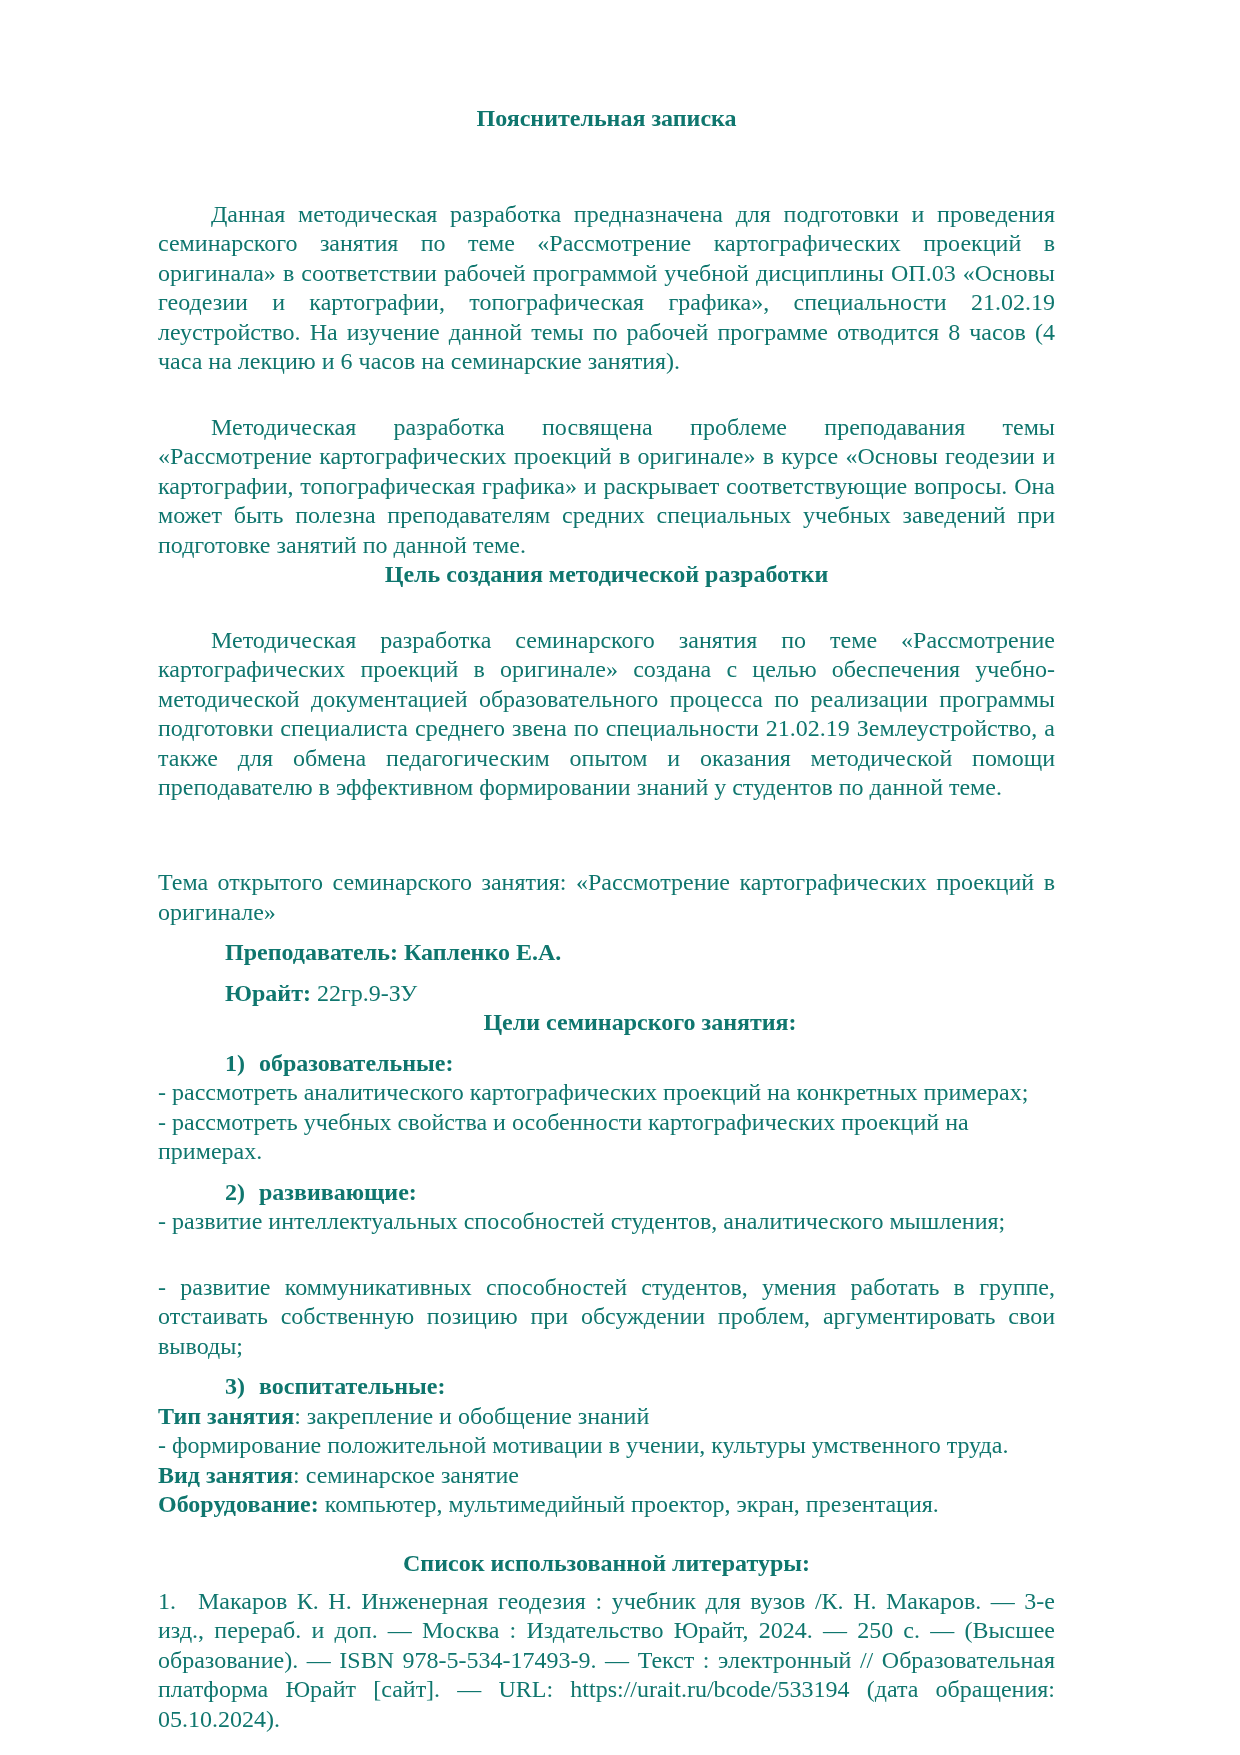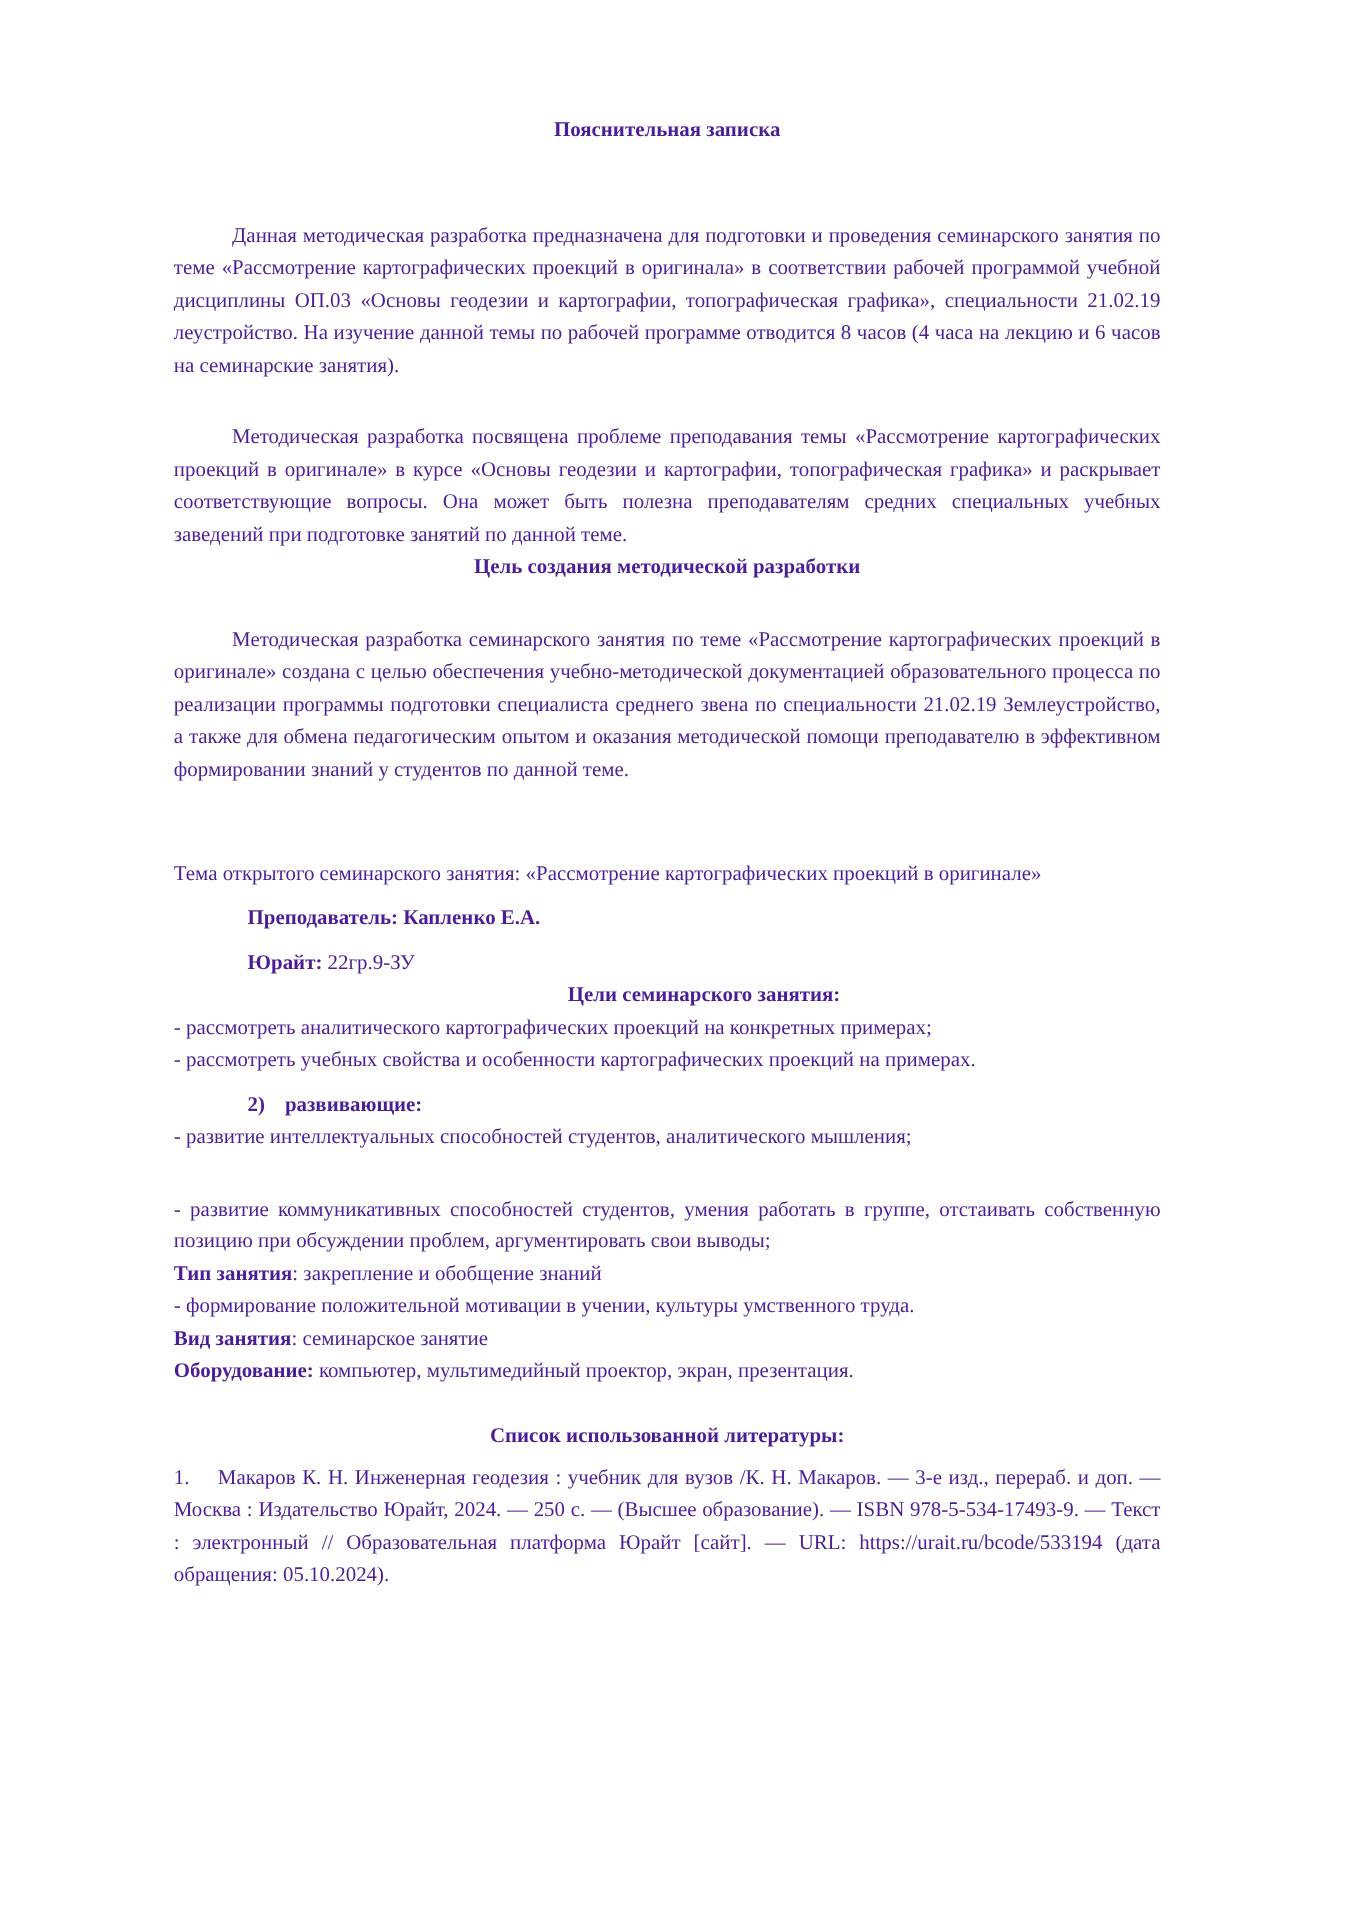--- a/index.html
+++ b/index.html
@@ -3,23 +3,23 @@
   <meta charset="utf-8">
   <style>
     html, body { margin: 0; padding: 0; background: #ffffff; }
     body { width: 1240px; height: 1755px; position: relative; overflow: hidden; }
     .page {
       position: absolute;
       left: 158px;
       top: 104px;
       width: 897px;
       font-family: "Liberation Serif", "DejaVu Serif", serif;
-      font-size: 19px;
+      font-size: 24px;
       line-height: 29.5px;
-      color: #4c1d95;
+      color: #0f766e;
     }
     p { margin: 0; }
     .center { text-align: center; }
     .bold { font-weight: bold; }
     .justify { text-align: justify; text-align-last: left; margin-top: 36px; }
     .indent { text-indent: 53px; }
     .gap-title { height: 30px; }
     .blank { height: 29.5px; }
     .ind-block { padding-left: 67px; margin-top: 11px; }
     .list-num { display: inline-block; width: 34px; }
@@ -41,27 +41,29 @@
 
   <div class="blank"></div>
 
   <p class="justify">Тема открытого семинарского занятия: «Рассмотрение картографических проекций в оригинале»</p>
 
   <p class="ind-block bold">Преподаватель: Капленко Е.А.</p>
   <p class="ind-block"><span class="bold">Юрайт:</span><span> 22гр.9-ЗУ</span></p>
 
   <p class="center bold" style="padding-left:67px;">Цели семинарского занятия:</p>
 
+  <p class="ind-block bold"><span class="list-num">1)</span><span>образовательные:</span></p>
   <p>- рассмотреть аналитического картографических проекций на конкретных примерах;</p>
   <p>- рассмотреть  учебных свойства и особенности картографических проекций на примерах.</p>
 
   <p class="ind-block bold"><span class="list-num">2)</span><span>развивающие:</span></p>
   <p>- развитие интеллектуальных способностей студентов, аналитического мышления;</p>
   <p class="justify">- развитие коммуникативных способностей студентов, умения работать в группе, отстаивать собственную позицию при обсуждении проблем, аргументировать свои выводы;</p>
 
+  <p class="ind-block bold"><span class="list-num">3)</span><span>воспитательные:</span></p>
   <p><span class="bold">Тип занятия</span><span>: закрепление и обобщение знаний</span></p>
 
   <p>- формирование положительной мотивации в учении, культуры умственного труда.</p>
   <p><span class="bold">Вид занятия</span><span>:  семинарское занятие</span></p>
   <p><span class="bold">Оборудование:</span><span> компьютер, мультимедийный проектор, экран, презентация.</span></p>
 
   <div class="blank"></div>
 
   <p class="center bold">Список использованной литературы:</p>
   <div style="height:8px"></div>

